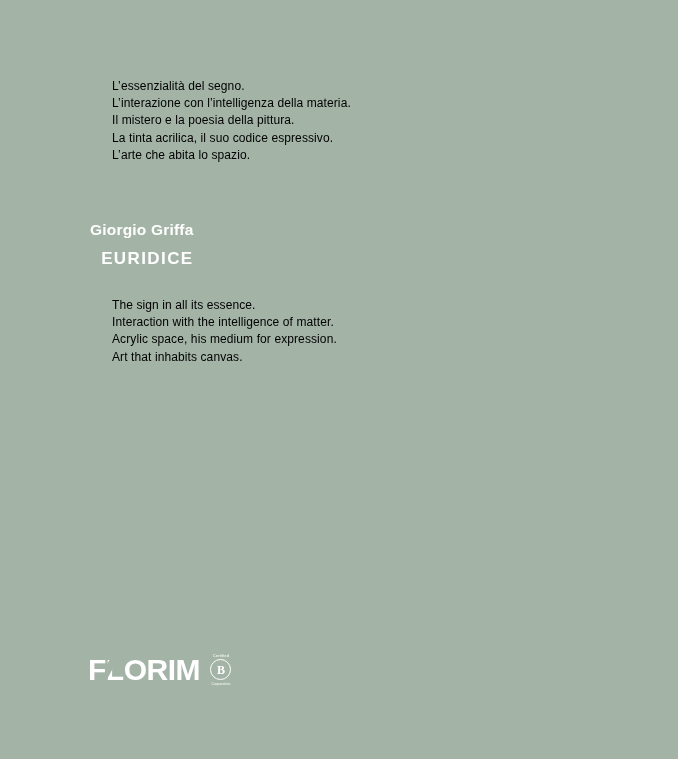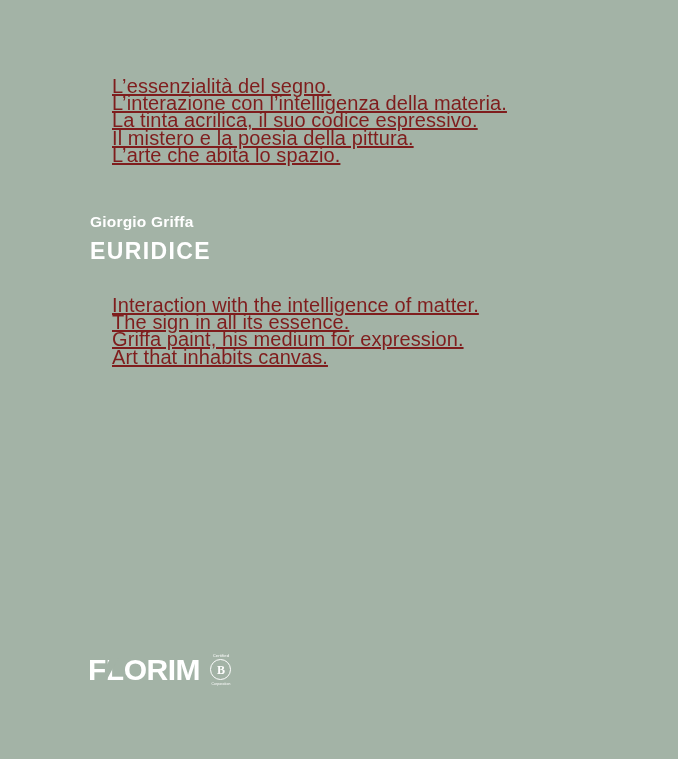--- a/index.html
+++ b/index.html
@@ -14,52 +14,52 @@
     overflow: hidden;
     position: relative;
   }
   .page {
     position: absolute;
     inset: 0;
   }
   .poem {
     position: absolute;
     left: 112px;
-    color: #7f1d1d;
-    font-size: 20px;
+    color: #000000;
+    font-size: 12px;
     line-height: 17.2px;
     letter-spacing: 0.1px;
     font-weight: 400;
-    text-decoration: underline;
   }
   .poem-it {
     top: 78px;
   }
   .poem-en {
     top: 297px;
     left: 112px;
   }
   .poem .line {
     white-space: pre;
   }
   .artist-block {
     position: absolute;
     left: 90px;
-    top: 212px;
+    top: 220px;
+    text-align: right;
   }
   .artist-name {
     color: #ffffff;
     font-size: 15.5px;
     font-weight: bold;
     letter-spacing: 0.2px;
     line-height: 20px;
   }
   .artwork-title {
     color: #ffffff;
-    font-size: 23px;
+    font-size: 17px;
     font-weight: bold;
     letter-spacing: 1.4px;
     line-height: 30px;
     margin-top: 4px;
   }
   
   .logo-area {
     position: absolute;
     left: 88px;
     top: 655px;
@@ -133,34 +133,34 @@
   }
 </style>
 </head>
 <body style="background: rgb(163, 179, 166);">
 
 <div class="page">
 
   <div class="poem poem-it">
     <div class="line">L’essenzialità del segno.</div>
     <div class="line">L’interazione con l’intelligenza della materia.</div>
+    <div class="line">Il mistero e la poesia della pittura.</div>
     <div class="line">La tinta acrilica, il suo codice espressivo.</div>
-    <div class="line">Il mistero e la poesia della pittura.</div>
     <div class="line">L’arte che abita lo spazio.</div>
   </div>
 
   <div class="artist-block">
     <div class="artist-name">Giorgio Griffa</div>
     <div class="artwork-title">EURIDICE</div>
   </div>
 
   <div class="poem poem-en">
+    <div class="line">The sign in all its essence.</div>
     <div class="line">Interaction with the intelligence of matter.</div>
-    <div class="line">The sign in all its essence.</div>
-    <div class="line">Griffa paint, his medium for expression.</div>
+    <div class="line">Acrylic space, his medium for expression.</div>
     <div class="line">Art that inhabits canvas.</div>
   </div>
 
   <div class="logo-area">
     <div class="logo-word">
       <div class="logo-text">
         <span>FLORIM</span>
         <span class="logo-slash"></span>
       </div>
     </div>

